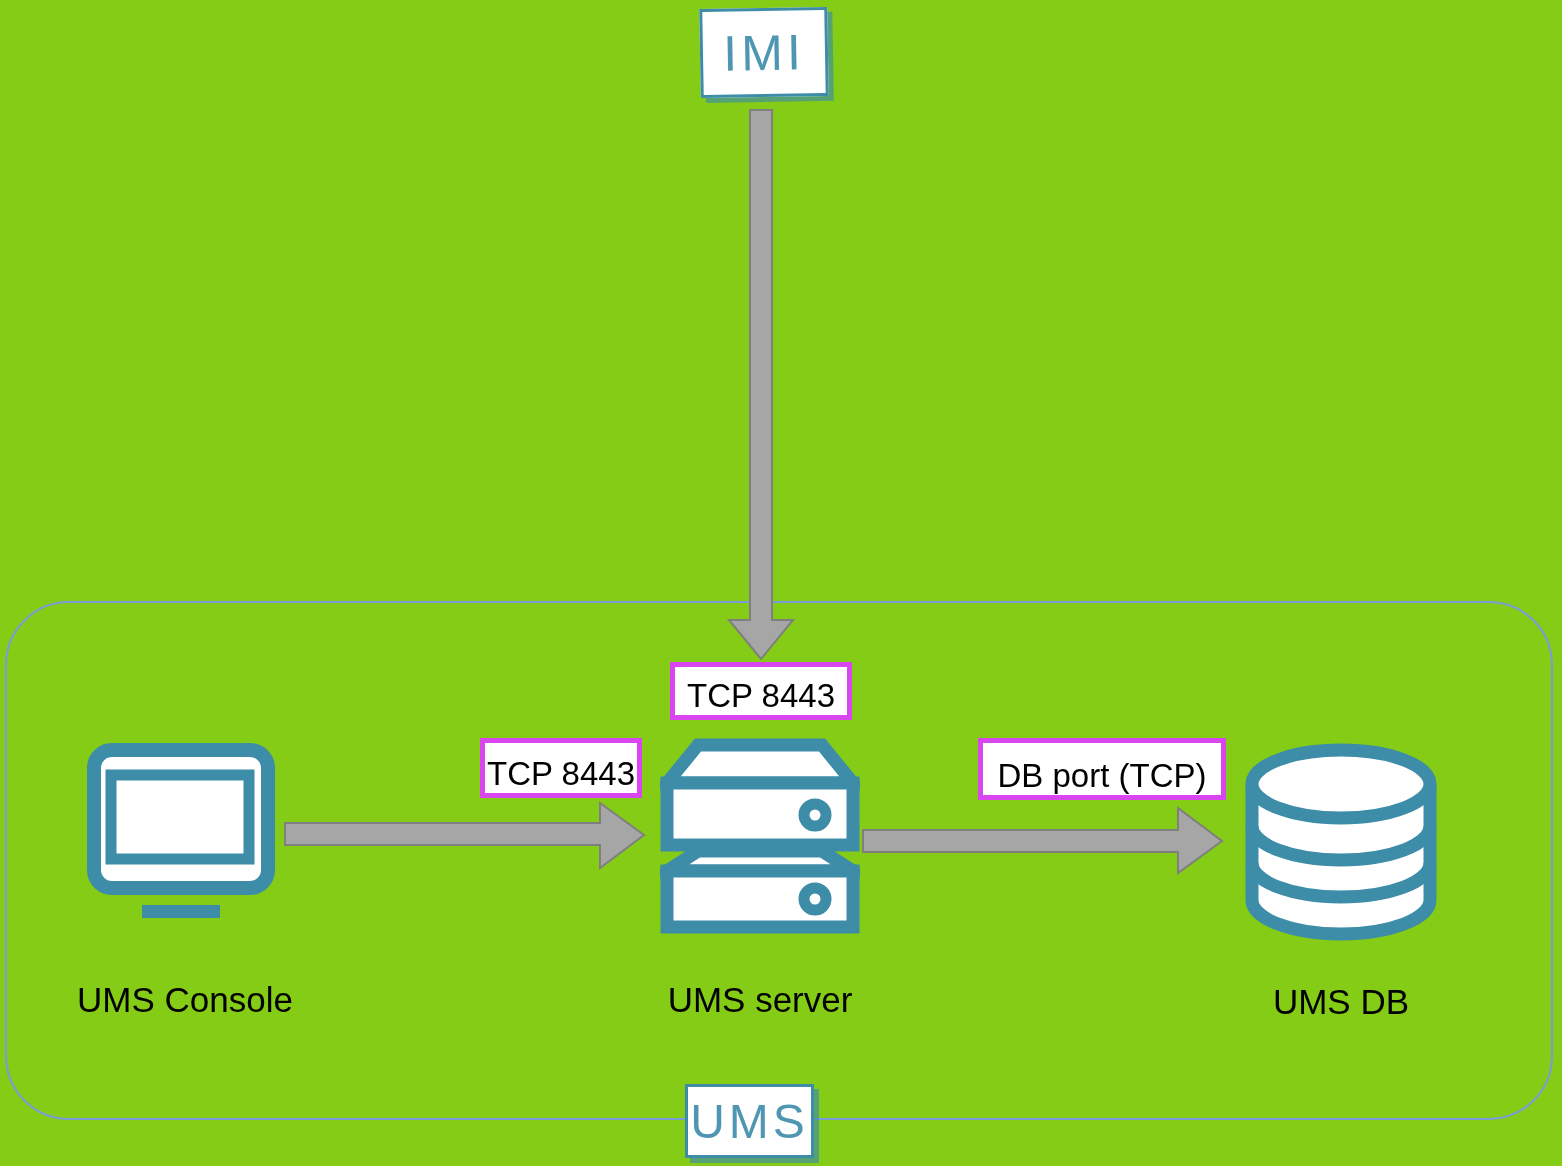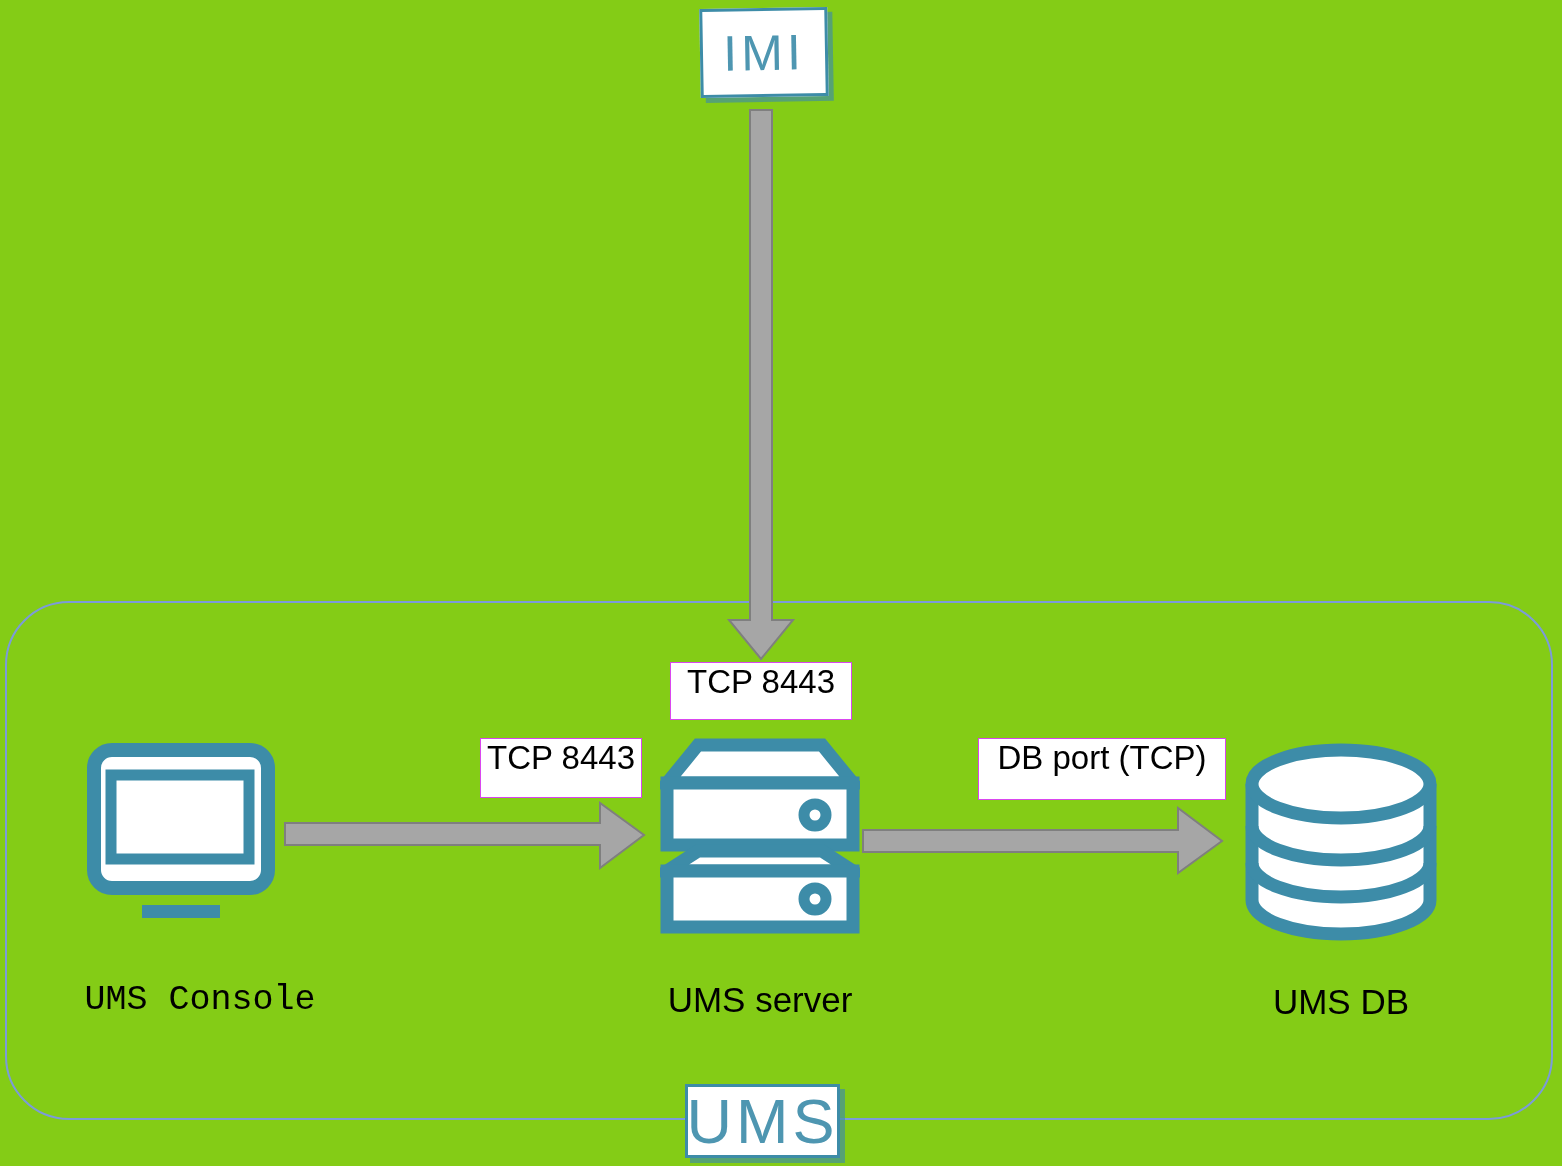--- a/index.html
+++ b/index.html
@@ -27,22 +27,22 @@
     z-index: 6;
   }
   .imi-box {
     left: 700px; top: 8px;
     width: 128px; height: 89px;
     font-size: 50px;
     transform: rotate(-1deg);
   }
   .ums-box {
     left: 685px; top: 1084px;
-    width: 155px; height: 74px;
-    font-size: 63px;
+    width: 129px; height: 74px;
+    font-size: 48px;
   }
 
   
   .zone {
     position: absolute;
     left: 5px; top: 601px;
     width: 1548px; height: 519px;
     border: 2px solid #7C9BD9;
     border-radius: 64px;
     background: transparent;
@@ -55,25 +55,25 @@
     left: 0; top: 0;
     width: 1562px; height: 1166px;
     z-index: 3;
     pointer-events: none;
   }
 
   
   .port-label {
     position: absolute;
     background: #ffffff;
-    border: 1px solid #d946ef;
+    border: 5px solid #d946ef;
     color: #000000;
     font-size: 33px;
     display: flex;
-    align-items: flex-start;
+    align-items: flex-end;
     justify-content: center;
     z-index: 4;
     white-space: nowrap;
   }
   .port-top  { left: 670px; top: 662px; width: 182px; height: 58px; }
   .port-left { left: 480px; top: 738px; width: 162px; height: 60px; }
   .port-db   { left: 978px; top: 738px; width: 248px; height: 62px; }
 
   
   .node-icon {
@@ -87,21 +87,21 @@
   
   .node-label {
     position: absolute;
     width: 320px;
     text-align: center;
     font-size: 35px;
     color: #000000;
     z-index: 2;
     white-space: nowrap;
   }
-  .label-console { left: 40px;   top: 980px; font-family: Liberation Mono, monospace; }
+  .label-console { left: 25px;   top: 980px; }
   .label-server  { left: 600px;  top: 980px; }
   .label-db      { left: 1181px; top: 982px; }
 </style>
 </head>
 <body>
 
 <div class="stage">
 
   <div class="brand-box imi-box">
     <span>IMI</span>

